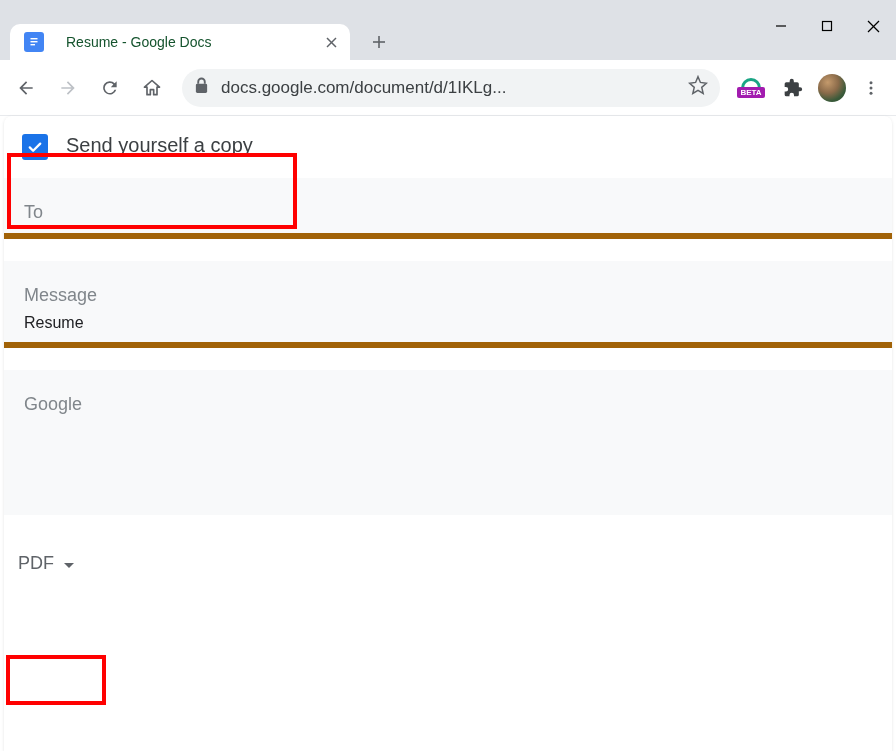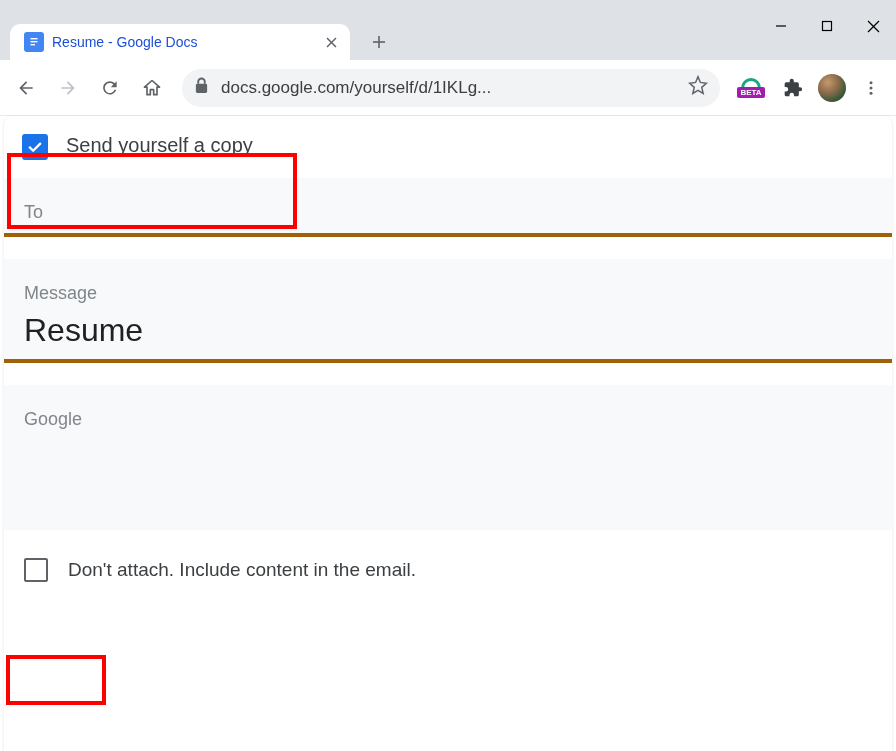--- a/index.html
+++ b/index.html
@@ -43,22 +43,22 @@
   }
   .tab {
     background: #fff;
     height: 36px;
     width: 340px;
     border-radius: 10px 10px 0 0;
     display: flex;
     align-items: center;
     padding: 0 10px 0 14px;
     font-size: 14px;
-    color: #1d4ed8;
-    gap: 8px;
+    color: #14532d;
+    gap: 22px;
     position: relative;
   }
   .tab .favicon {
     width: 20px;
     height: 20px;
     background: #4285f4;
     border-radius: 3px;
     display: flex;
     align-items: center;
     justify-content: center;
@@ -162,29 +162,29 @@
     border-radius: 50%;
     background: rgba(26,115,232,0.12);
     left: 50%; top: 50%;
     transform: translate(-50%, -50%);
     z-index: -1;
   }
   .sendcopy-label { font-size: 20px; color: #3c4043; }
   .field-block {
     background: #f8f9fa;
     padding: 24px 20px 10px 20px;
-    border-bottom: 4px solid #a16207;
+    border-bottom: 6px solid #a16207;
     margin-bottom: 22px;
   }
   .field-block.message {
     border-bottom: none;
     padding-bottom: 100px;
   }
   .field-label { font-size: 18px; color: #80868b; }
-  .field-value { font-size: 32px; color: #202124; margin-top: 8px; }
+  .field-value { font-size: 16px; color: #202124; margin-top: 8px; }
   .bottom-row {
     display: flex; align-items: center;
     padding: 6px 20px;
     gap: 20px;
   }
   .checkbox-empty {
     width: 24px; height: 24px;
     border: 2.5px solid #5f6368;
     border-radius: 2px;
   }
@@ -277,21 +277,21 @@
         <path d="M12 3l9 8h-3v9h-4v-6h-4v6H6v-9H3z" fill="none" stroke="#5f6368" stroke-width="2" stroke-linejoin="round"></path>
       </svg>
   </div>
   <div class="omnibox">
     <span class="lock-icon">
       <svg width="15" height="17" viewBox="0 0 16 18">
           <rect x="2" y="7" width="12" height="10" rx="1.5" fill="#5f6368"></rect>
           <path d="M4.5 7V5a3.5 3.5 0 0 1 7 0v2" fill="none" stroke="#5f6368" stroke-width="2"></path>
         </svg>
     </span>
-    <span class="url-text">docs.google.com/yourself/d/1IKLg...</span>
+    <span class="url-text">docs.google.com/document/d/1IKLg...</span>
     <span class="star-icon">
       <svg width="20" height="20" viewBox="0 0 24 24">
           <path d="M12 2l2.9 6.9L22 10l-5.5 4.8L18.2 22 12 18.3 5.8 22l1.7-7.2L2 10l7.1-1.1z" fill="none" stroke="#5f6368" stroke-width="1.8"></path>
         </svg>
     </span>
   </div>
   <div class="toolbar-icon beta-badge">
     <div class="beta-arc"></div>
     <div class="beta-label">BETA</div>
   </div>
@@ -327,21 +327,25 @@
 
   <div class="field-block">
     <div class="field-label">Message</div>
     <div class="field-value">Resume</div>
   </div>
 
   <div class="field-block message">
     <div class="field-label">Google</div>
   </div>
 
-  <div class="bottom-row">
-    <div class="checkbox-empty"></div>
-    <span class="attach-label">Don't attach. Include content in the email.</span>
-  </div>
-
+
+  <div class="format-row">
+    <span class="format-label">PDF</span>
+    <span class="dropdown-arrow">
+      <svg width="10" height="6" viewBox="0 0 10 6">
+          <path d="M0 0l5 5 5-5z" fill="#5f6368"></path>
+        </svg>
+    </span>
+  </div>
 </div>
 
 <div class="highlight-box hl1"></div>
 <div class="highlight-box hl2"></div>
 
 </body></html>

